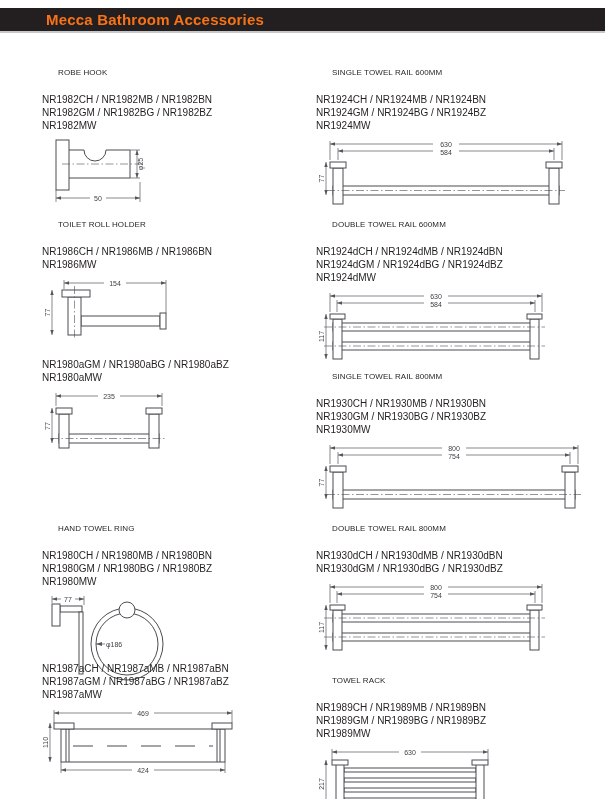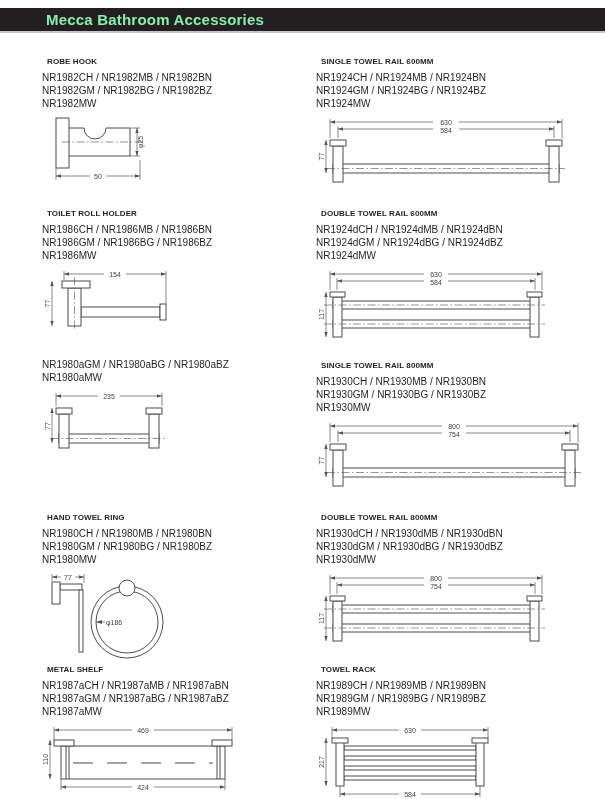--- a/index.html
+++ b/index.html
@@ -1,25 +1,25 @@
 <!DOCTYPE html>
 <html><head>
 <meta charset="utf-8">
 <style>
   html,body{margin:0;padding:0;}
   body{
     width:605px;height:799px;overflow:hidden;background:#fff;
     font-family:"Liberation Sans", sans-serif;color:#231f20;position:relative;
   }
   .header-bar{margin-top:8px;height:23px;background:#231f20;display:flex;align-items:center;}
-  .header-bar h1{color:#86efac;font-size:15px;font-weight:bold;margin:0 0 0 46px;letter-spacing:.2px;}
+  .header-bar h1{color:#f97316;font-size:15px;font-weight:bold;margin:0 0 0 46px;letter-spacing:.2px;}
   .header-rule{height:2px;background:#c6c7c9;}
   .grid{margin:19px 0 0 42px;display:grid;grid-template-columns:274px 1fr;grid-auto-rows:152px;}
   .cell{overflow:visible;}
-  .pname{font-size:8px;font-weight:bold;margin:5px;letter-spacing:.1px;}
+  .pname{font-size:8px;font-weight:normal;margin:16px;letter-spacing:.1px;}
   .models{font-size:10px;line-height:13px;margin:2px 0 0 0;}
   .mline{white-space:nowrap;}
   svg{display:block;overflow:visible;margin-top:6px;}
   .s{stroke:#4a4d50;stroke-width:1;fill:none}
   .sw{stroke:#4a4d50;stroke-width:1;fill:#fff}
   .d{stroke:#53565a;stroke-width:.7;fill:none}
   .c{stroke:#4a4d50;stroke-width:.6;fill:none;stroke-dasharray:8 2.5 1.5 2.5}
   .dash{stroke:#4a4d50;stroke-width:1.2;fill:none;stroke-dasharray:20 14}
   .ar{fill:#53565a;stroke:none}
   text.t{font-size:7px;fill:#3c3f43}
@@ -89,21 +89,20 @@
       <line class="d" x1="10" y1="24" x2="10" y2="57"></line>
       <path class="ar" d="M10,24 l-1.7,5 h3.4 z M10,57 l-1.7,-5 h3.4 z"></path>
       <text class="t" text-anchor="middle" transform="translate(8,40.5) rotate(-90)">77</text>
     </svg>
   </section>
 
   <section class="cell">
     <h3 class="pname">TOILET ROLL HOLDER</h3>
     <div class="models">
       <div class="mline">NR1986CH / NR1986MB / NR1986BN</div>
-      <div class="mline">NR1986GM / NR1986BG / NR1986BZ</div>
       <div class="mline">NR1986MW</div>
     </div>
     <svg width="130" height="64" viewBox="0 0 130 64">
       <line class="d" x1="22" y1="3" x2="22" y2="12"></line>
         <line class="d" x1="124" y1="3" x2="124" y2="36"></line>
       <line class="d" x1="22" y1="6" x2="124" y2="6"></line>
       <path class="ar" d="M22,6 l5,-1.7 v3.4 z M124,6 l-5,-1.7 v3.4 z"></path>
       <rect class="lb" x="62" y="1.5" width="22" height="8"></rect>
       <text class="t" text-anchor="middle" x="73" y="8.5">154</text>
       <rect class="sw" x="39" y="39" width="79" height="10"></rect>
@@ -231,21 +230,20 @@
       <path class="ar" d="M54,50 l6,-2 v4 z"></path>
       <text class="t" x="64" y="52.5">φ186</text>
     </svg>
   </section>
 
   <section class="cell">
     <h3 class="pname">DOUBLE TOWEL RAIL 800MM</h3>
     <div class="models">
       <div class="mline">NR1930dCH / NR1930dMB / NR1930dBN</div>
       <div class="mline">NR1930dGM / NR1930dBG / NR1930dBZ</div>
-      <div class="mline">NR1930dMW</div>
     </div>
     <svg width="232" height="73" viewBox="0 0 232 73">
       <line class="d" x1="14" y1="3" x2="14" y2="22"></line>
         <line class="d" x1="226" y1="3" x2="226" y2="22"></line>
       <line class="d" x1="14" y1="6" x2="226" y2="6"></line>
       <path class="ar" d="M14,6 l5,-1.7 v3.4 z M226,6 l-5,-1.7 v3.4 z"></path>
       <rect class="lb" x="108" y="1.5" width="24" height="8"></rect>
       <text class="t" text-anchor="middle" x="120" y="8.5">800</text>
       <line class="d" x1="21" y1="10" x2="21" y2="22"></line>
         <line class="d" x1="219" y1="10" x2="219" y2="22"></line>
@@ -261,21 +259,20 @@
         <rect class="sw" x="211" y="24" width="15" height="5"></rect>
       <line class="c" x1="8" y1="37" x2="229" y2="37"></line>
       <line class="c" x1="8" y1="56" x2="229" y2="56"></line>
       <line class="d" x1="10" y1="24" x2="10" y2="69"></line>
       <path class="ar" d="M10,24 l-1.7,5 h3.4 z M10,69 l-1.7,-5 h3.4 z"></path>
       <text class="t" text-anchor="middle" transform="translate(8,46.5) rotate(-90)">117</text>
     </svg>
   </section>
 
   <section class="cell">
-    <h3 class="pname">METAL SHELF</h3>
     <div class="models">
       <div class="mline">NR1987aCH / NR1987aMB / NR1987aBN</div>
       <div class="mline">NR1987aGM / NR1987aBG / NR1987aBZ</div>
       <div class="mline">NR1987aMW</div>
     </div>
     <svg width="195" height="70" viewBox="0 0 195 70">
       <line class="d" x1="12" y1="3" x2="12" y2="16"></line>
         <line class="d" x1="190" y1="3" x2="190" y2="16"></line>
       <line class="d" x1="12" y1="6" x2="190" y2="6"></line>
       <path class="ar" d="M12,6 l5,-1.7 v3.4 z M190,6 l-5,-1.7 v3.4 z"></path>

